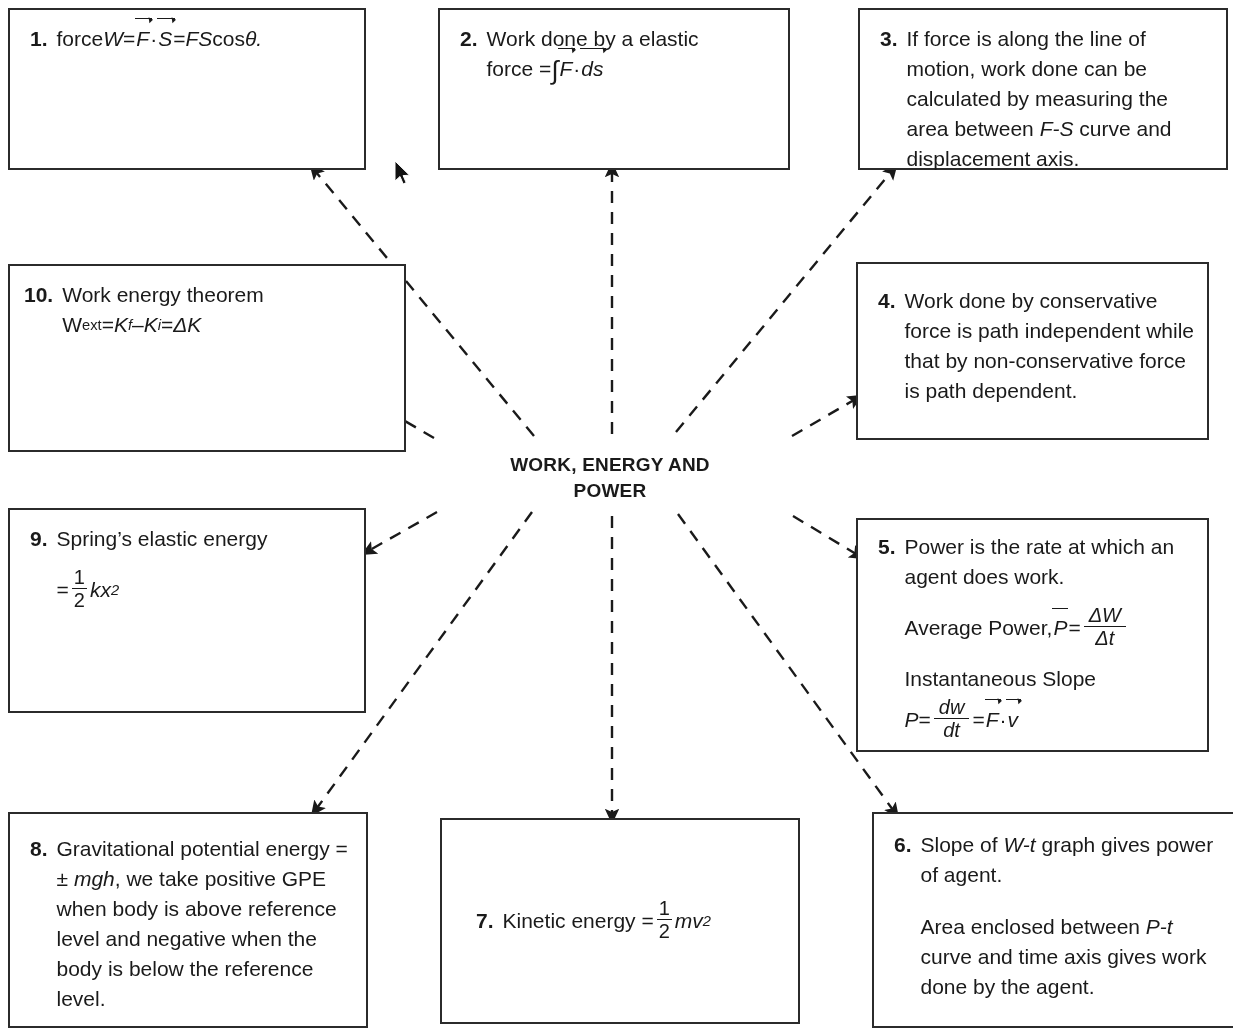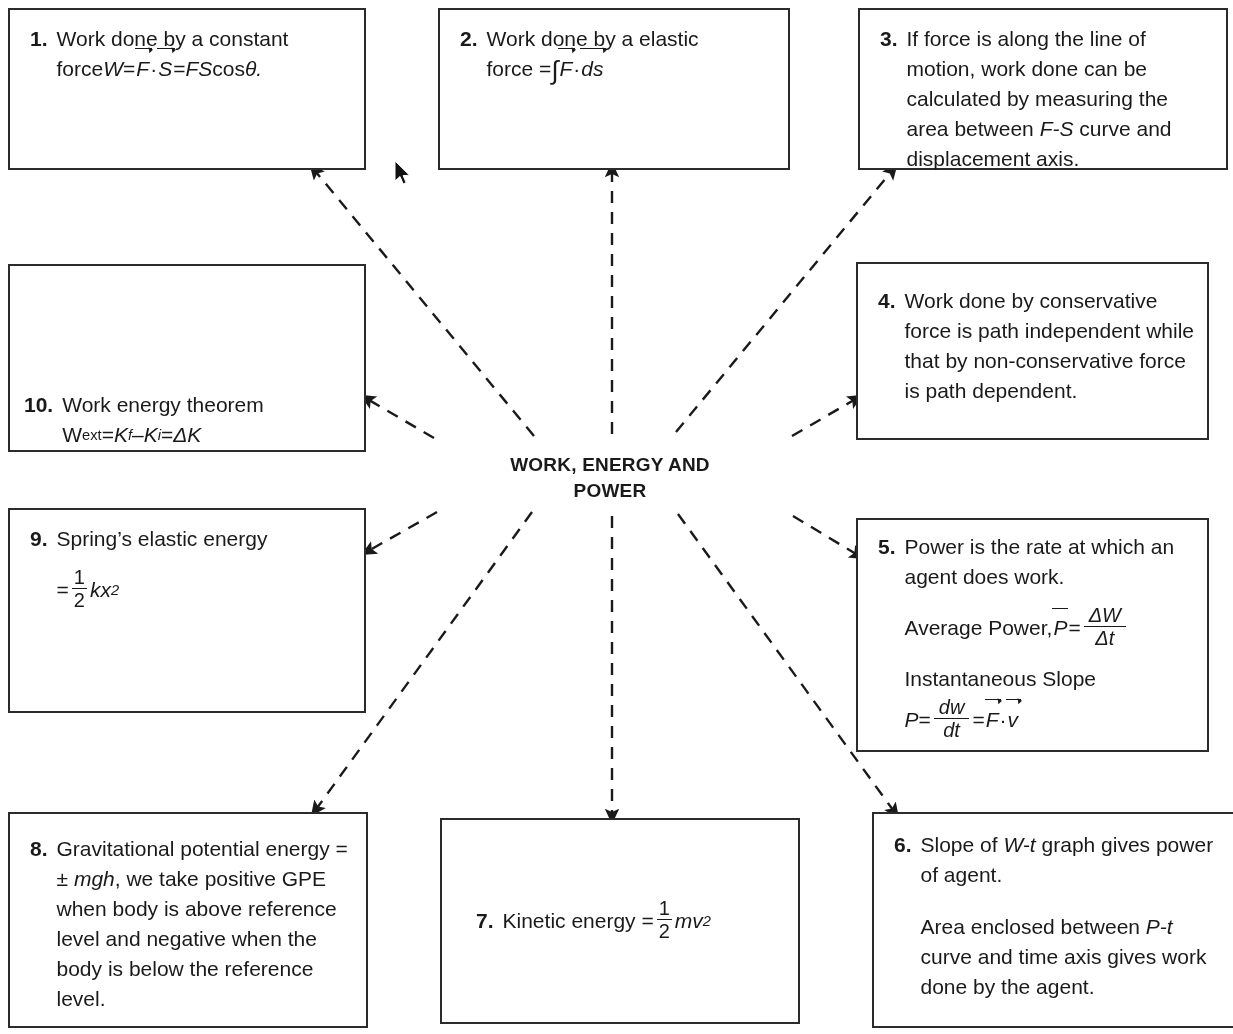--- a/index.html
+++ b/index.html
@@ -206,21 +206,20 @@
 
   <div class="center-title" style="left:464px; top:452px; width:292px;">
     <div>WORK, ENERGY AND</div>
     <div>POWER</div>
   </div>
 
   <div class="node-box" style="left:8px; top:8px; width:358px; height:162px;">
     <div class="node-inner">
       <span class="node-num">1.</span>
       <div class="node-body">
-        <div>Work done by a constant</div>
         <div class="mathline">
           <span>force </span>
           <span class="ital">W</span>
           <span> = </span>
           <span class="vec">F</span>
           <span>·</span>
           <span class="vec">S</span>
           <span> = </span>
           <span class="ital">FS</span>
           <span> cos</span>
@@ -248,21 +247,21 @@
 
   <div class="node-box" style="left:858px; top:8px; width:370px; height:162px;">
     <div class="node-inner">
       <span class="node-num">3.</span>
       <div class="node-body">
         <p class="para"><span>If force is along the line of motion, work done can be calculated by measuring the area between </span><span class="ital">F-S</span><span> curve and displacement axis.</span></p>
       </div>
     </div>
   </div>
 
-  <div class="node-box" style="left:8px; top:264px; width:358px; height:188px;justify-content:flex-end;">
+  <div class="node-box" style="left:8px; top:264px; width:398px; height:188px;">
     <div class="node-inner" style="padding-left:14px;">
       <span class="node-num">10.</span>
       <div class="node-body">
         <div>Work energy theorem</div>
         <div class="mathline">
           <span>W</span>
             <span class="sub">ext</span>
           <span> = </span>
           <span class="ital">K</span>
             <span class="sub ital">f</span>

